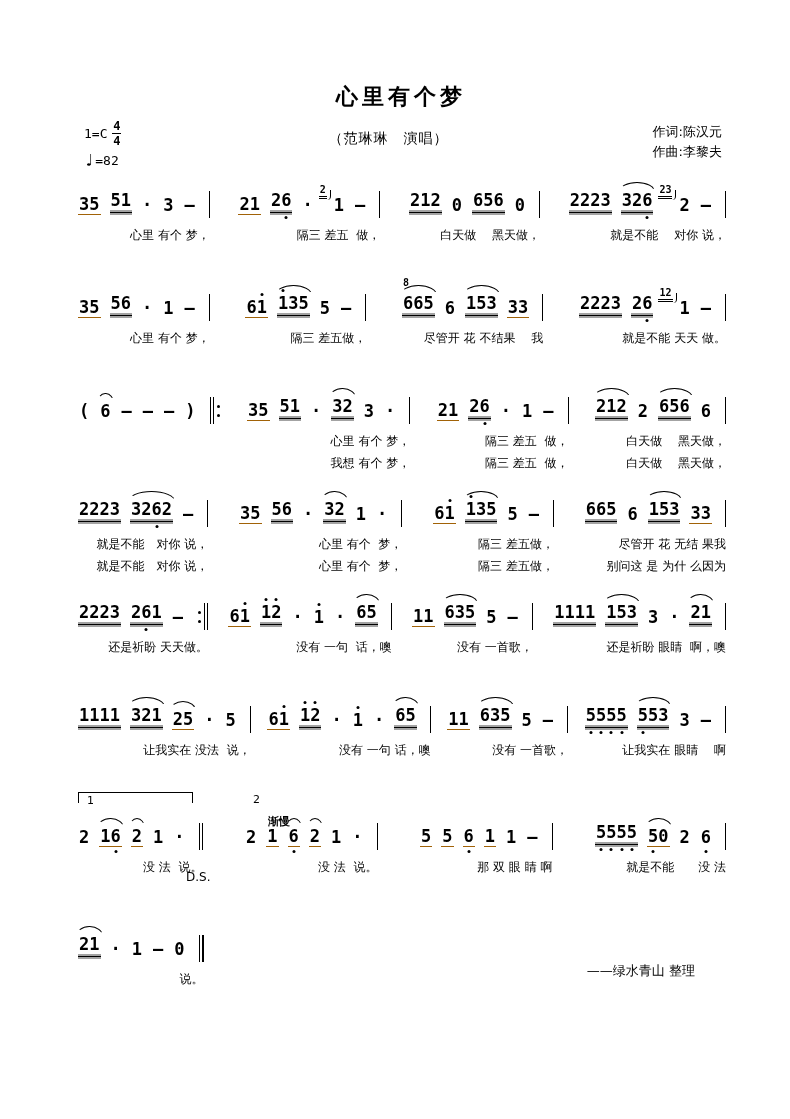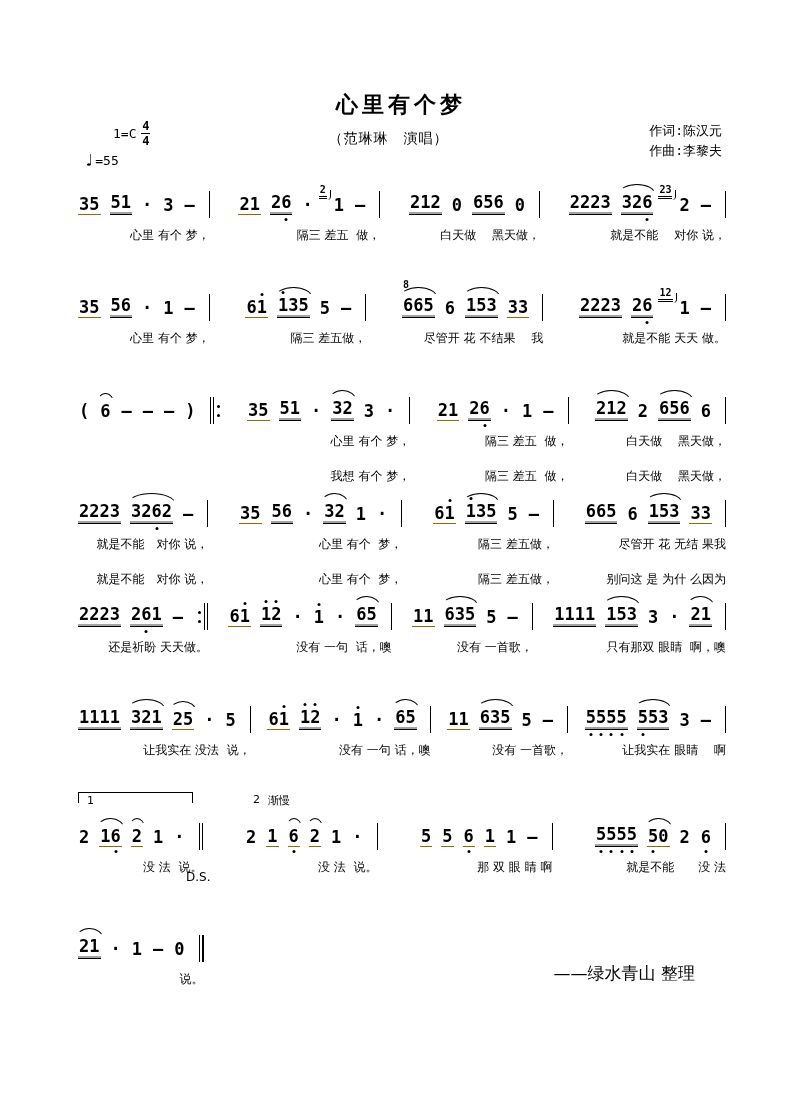--- a/index.html
+++ b/index.html
@@ -1,41 +1,41 @@
 <!DOCTYPE html>
 <html><head>
 <meta charset="utf-8">
 <style>
   html,body{margin:0;padding:0;background:#888;}
   .sheet{position:relative;width:790px;height:1119px;background:#ffffff;margin:0 auto;
          font-family:"DejaVu Sans",sans-serif;color:#000;overflow:hidden;}
   
-  .title{position:absolute;top:74px;left:0;right:0;text-align:center;margin:16px;
+  .title{position:absolute;top:74px;left:0;right:0;text-align:center;margin:8px;
          font-size:22px;font-weight:bold;letter-spacing:4px;padding-left:12px;}
   .keyrow{position:absolute;left:84px;top:120px;display:flex;align-items:center;gap:5px;
-          font-family:"DejaVu Sans Mono",monospace;font-size:13px;margin-left:29px;}
+          font-family:"DejaVu Sans Mono",monospace;font-size:13px;}
   .frac{display:inline-flex;flex-direction:column;align-items:center;line-height:1;font-size:12px;}
   .frac .fbar{width:9px;height:1px;background:#000;margin:1px 0;}
   .tempo{position:absolute;left:84px;top:150px;font-family:"DejaVu Sans Mono",monospace;
          font-size:13px;display:flex;align-items:center;}
   .tempo .qnote{font-size:17px;margin-right:1px;}
   .performer{position:absolute;top:130px;left:0;right:13px;text-align:center;font-size:14px;letter-spacing:1px;}
-  .credits{position:absolute;right:68px;top:122px;font-size:13px;line-height:1.55;text-align:left;font-family:Liberation Mono, monospace;}
-  .footer-credit{position:absolute;right:95px;top:962px;font-size:17px;}
+  .credits{position:absolute;right:68px;top:122px;font-size:13px;line-height:1.55;text-align:left;}
+  .footer-credit{position:absolute;right:95px;top:962px;font-size:13px;}
   
   #score{position:absolute;left:78px;right:64px;top:176px;}
   .system{display:flex;justify-content:space-between;align-items:flex-start;height:103px;position:relative;}
   .system.volta-pad{height:112px;padding-top:14px;}
   .unit{display:flex;flex-direction:column;position:relative;}
   .notes{display:flex;align-items:flex-end;gap:9px;height:42px;margin-bottom:2px;}
   .tok{position:relative;font-family:"DejaVu Sans Mono",monospace;font-weight:bold;
        font-size:17px;line-height:1;padding-bottom:3px;}
   .grp{position:relative;display:inline-block;padding:0 1px 1px;}
   .grp.u1{border-bottom:1px solid #a16207;}
-  .grp.u2{border-bottom:3px solid #a3a3a3;}
+  .grp.u2{border-bottom:5px solid #a3a3a3;}
   .grp.u2::after{content:"";position:absolute;left:0;right:0;bottom:-3px;height:1px;background:#000;}
   .ch{position:relative;display:inline-block;}
   .ch.hi::before{content:"";position:absolute;top:-6px;left:50%;transform:translateX(-50%);
                  width:3px;height:3px;border-radius:50%;background:#000;}
   .ch.lo::after{content:"";position:absolute;bottom:-7px;left:50%;transform:translateX(-50%);
                 width:3px;height:3px;border-radius:50%;background:#000;}
   .grp.u1 .ch.lo::after{bottom:-8px;}
   .grp.u2 .ch.lo::after{bottom:-10px;}
   .slur{position:absolute;top:-10px;left:-2px;right:-2px;height:8px;
         border:1.5px solid transparent;border-top-color:#000;border-radius:50%/100% 100% 0 0;}
@@ -45,45 +45,45 @@
   .grace::after{content:"";position:absolute;left:0;right:0;bottom:-3px;height:1px;background:#000;}
   .grace::before{content:"";position:absolute;right:-4px;top:5px;width:4px;height:10px;
                  border-right:1px solid #000;border-bottom-right-radius:4px;}
   .bl{display:inline-flex;align-items:center;gap:2px;height:27px;margin-left:4px;position:relative;}
   .bl .ln{width:1px;height:27px;background:#000;}
   .bl .ln.th{width:2px;}
   .bl .dots{display:flex;flex-direction:column;gap:6px;margin:0 1px;}
   .bl .dots i{width:3px;height:3px;border-radius:50%;background:#000;}
   .bl-caption{position:absolute;top:100%;right:-8px;font-size:12px;white-space:nowrap;margin-top:20px;}
   .lyric{font-size:12px;white-space:pre;margin-top:8px;line-height:1.3;padding-left:2px;text-align:right;}
-  .lyric + .lyric{margin-top:19px;}
+  .lyric + .lyric{margin-top:6px;}
   .volta{position:absolute;top:-16px;left:0;right:10px;font-size:11px;display:flex;gap:8px;
          align-items:flex-start;padding:1px 0 0 8px;height:13px;}
   .volta.bracket{border-top:1px solid #000;border-left:1px solid #000;border-right:1px solid #000;
                  height:9px;}
-  .volta-text{font-weight:normal;}
+  .volta-text{font-weight:bold;margin-top:21px;}
 </style>
 </head>
 <body>
 
 <div class="sheet">
   <h1 class="title">心里有个梦</h1>
 
   <div class="keyrow">
     <span>1=C</span>
     <span class="frac">
       <b>4</b>
       <i class="fbar"></i>
       <b>4</b>
     </span>
   </div>
 
   <div class="tempo">
     <span class="qnote">♩</span>
-    <span>=55</span>
+    <span>=82</span>
   </div>
 
   <div class="performer">（范琳琳　演唱）</div>
 
   <div class="credits">
     <div>作词:陈汉元</div>
     <div>作曲:李黎夫</div>
   </div>
 
   <div id="score">
@@ -359,21 +359,21 @@
           <div class="notes">
             <span class="tok"><span class="grp u2"><span class="ch">1</span><span class="ch">1</span><span class="ch">1</span><span class="ch">1</span></span></span>
             <span class="tok"><span class="slur"></span><span class="grp u2"><span class="ch">1</span><span class="ch">5</span><span class="ch">3</span></span></span>
             <span class="tok"><span class="grp"><span class="ch">3</span></span></span>
             <span class="tok"><span class="grp"><span class="ch">·</span></span></span>
             <span class="tok"><span class="slur"></span><span class="grp u2"><span class="ch">2</span><span class="ch">1</span></span></span>
             <span class="bl">
               <i class="ln"></i>
             </span>
           </div>
-          <div class="lyric">只有那双 眼睛  啊，噢</div>
+          <div class="lyric">还是祈盼 眼睛  啊，噢</div>
         </div>
       </div>
       <div class="system">
         <div class="unit">
           <div class="notes">
             <span class="tok"><span class="grp u2"><span class="ch">1</span><span class="ch">1</span><span class="ch">1</span><span class="ch">1</span></span></span>
             <span class="tok"><span class="slur"></span><span class="grp u2"><span class="ch">3</span><span class="ch">2</span><span class="ch">1</span></span></span>
             <span class="tok"><span class="slur"></span><span class="grp u1"><span class="ch">2</span><span class="ch">5</span></span></span>
             <span class="tok"><span class="grp"><span class="ch">·</span></span></span>
             <span class="tok"><span class="grp"><span class="ch">5</span></span></span>

